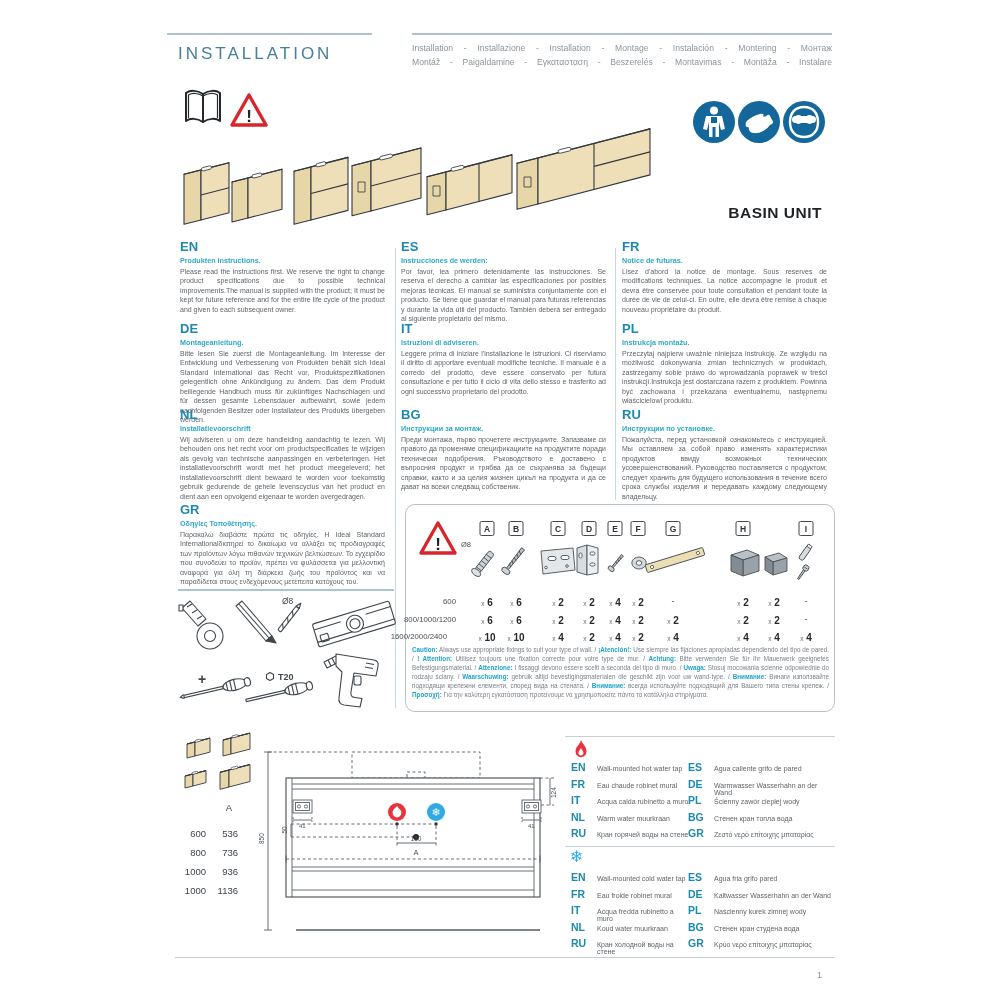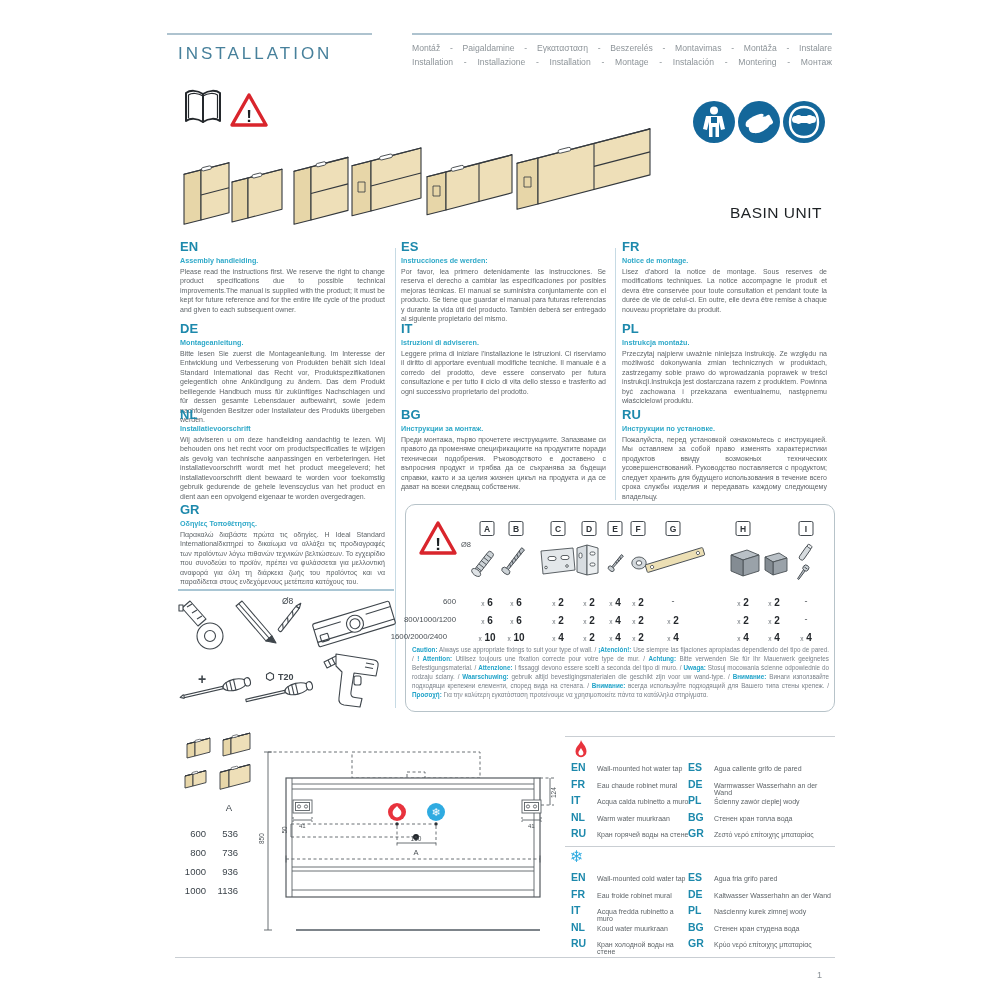--- a/index.html
+++ b/index.html
@@ -5,21 +5,21 @@
   html,body{margin:0;padding:0;background:#e8e8e8;}
   #page{position:relative;width:1000px;height:1000px;background:#ffffff;overflow:hidden;
         font-family:"Liberation Sans","DejaVu Sans",sans-serif;color:#5f6569;}
   .abs{position:absolute;}
   .rule{position:absolute;background:#aec3cf;height:1.5px;}
   .rule-gray{position:absolute;background:#c9ced3;height:1.5px;}
   .vrule{position:absolute;background:#c6dae4;width:1px;}
   #title{left:178px;top:44px;font-size:17px;letter-spacing:3px;color:#47809b;font-weight:400;}
   #subtitle{left:412px;top:42px;width:420px;font-size:8.6px;line-height:1.6;color:#8d9499;}
   #subtitle div{text-align:justify;text-align-last:justify;}
-  #basin-label{right:178px;top:204px;font-size:15.5px;font-weight:400;color:#1d2124;letter-spacing:.5px;}
+  #basin-label{right:178px;top:204px;font-size:15.5px;font-weight:700;color:#1d2124;letter-spacing:.5px;}
   
   #lang-grid{left:180px;top:240px;width:647px;display:grid;grid-template-columns:205px 205px 205px;
              column-gap:16px;grid-template-rows:82px 86px 95px;}
   .lang-cell{overflow:visible;}
   .lang-code{font-size:13px;font-weight:700;color:#1d89ac;line-height:14px;margin-bottom:2px;}
   .lang-sub{font-size:7.2px;font-weight:700;color:#2fa9c9;margin-bottom:1.5px;}
   .lang-body{font-size:7px;line-height:1.36;color:#5f6569;text-align:justify;}
   #gr-slot{left:180px;top:503px;width:205px;}
   
   #fix-panel{left:405px;top:504px;width:430px;height:208px;border:1.2px solid #b7c3c9;border-radius:10px;box-sizing:border-box;}
@@ -51,22 +51,22 @@
 </head>
 <body>
 
 <div id="page">
 
   <div class="rule" style="left:167px;top:33px;width:205px;"></div>
   <div class="rule" style="left:412px;top:33px;width:420px;"></div>
 
   <div class="abs" id="title">INSTALLATION</div>
   <div class="abs" id="subtitle">
+      <div>Installation - Installazione - Installation - Montage - Instalación - Montering - Монтаж</div>
       <div>Montáž - Paigaldamine - Εγκατασταση - Beszerelés - Montavimas - Montāža - Instalare</div>
-      <div>Installation - Installazione - Installation - Montage - Instalación - Montering - Монтаж</div>
     </div>
   <div class="abs" id="basin-label">BASIN UNIT</div>
 
   <svg class="abs" style="left:182px;top:88px" width="42" height="42" viewBox="0 0 42 42">
     <g fill="#ffffff" stroke="#24282c" stroke-width="2" stroke-linejoin="round">
       <path d="M21,6 C15,2 8,2 4,5 L4,33 C8,30 15,30 21,34 Z"></path>
       <path d="M21,6 C27,2 34,2 38,5 L38,33 C34,30 27,30 21,34 Z"></path>
       <path d="M21,8 C16,5 10,4.6 6.5,7 L6.5,30" fill="none" stroke-width="1.2"></path>
       <path d="M21,8 C26,5 32,4.6 35.5,7 L35.5,30" fill="none" stroke-width="1.2"></path>
     </g>
@@ -142,31 +142,31 @@
       <line x1="419" y1="23.4" x2="419" y2="69.4"></line>
       <line x1="419" y1="46.4" x2="475" y2="31.9"></line>
       <rect x="383" y="28.5" width="13" height="3.6" rx="1.7" fill="#fff" stroke-width=".8" transform="rotate(-14 389.5 30.3)"></rect>
       <rect x="349" y="57" width="7" height="10" fill="none" stroke-width=".8"></rect>
     </g>
   </svg>
 
   <div class="abs" id="lang-grid">
       <div class="lang-cell">
         <div class="lang-code">EN</div>
-        <div class="lang-sub">Assembly handleiding.</div>
+        <div class="lang-sub">Produkten instructions.</div>
         <div class="lang-body">Please read the instructions first. We reserve the right to change product specifications due to possible technical improvements.The manual is supplied with the product; It must be kept for future reference and for the entire life cycle of the product and given to each subsequent owner.</div>
       </div>
       <div class="lang-cell">
         <div class="lang-code">ES</div>
         <div class="lang-sub">Instrucciones de werden:</div>
         <div class="lang-body">Por favor, lea primero detenidamente las instrucciones. Se reserva el derecho a cambiar las especificaciones por posibles mejoras técnicas. El manual se suministra conjuntamente con el producto. Se tiene que guardar el manual para futuras referencias y durante la vida útil del producto. También deberá ser entregado al siguiente propietario del mismo.</div>
       </div>
       <div class="lang-cell">
         <div class="lang-code">FR</div>
-        <div class="lang-sub">Notice de montage.</div>
+        <div class="lang-sub">Notice de futuras.</div>
         <div class="lang-body">Lisez d'abord la notice de montage. Sous reserves de modifications techniques. La notice accompagne le produit et devra être conservée pour toute consultation et pendant toute la durée de vie de celui-ci. En outre, elle devra être remise à chaque nouveau propriétaire du produit.</div>
       </div>
       <div class="lang-cell">
         <div class="lang-code">DE</div>
         <div class="lang-sub">Montageanleitung.</div>
         <div class="lang-body">Bitte lesen Sie zuerst die Montageanleitung. Im Interesse der Entwicklung und Verbesserung von Produkten behält sich Ideal Standard International das Recht vor, Produktspezifikationen gelegentlich ohne Ankündigung zu ändern. Das dem Produkt beiliegende Handbuch muss für zukünftiges Nachschlagen und für dessen gesamte Lebensdauer aufbewahrt, sowie jedem nachfolgenden Besitzer oder Installateur des Produkts übergeben werden.</div>
       </div>
       <div class="lang-cell">
         <div class="lang-code">IT</div>
         <div class="lang-sub">Istruzioni di adviseren.</div>

